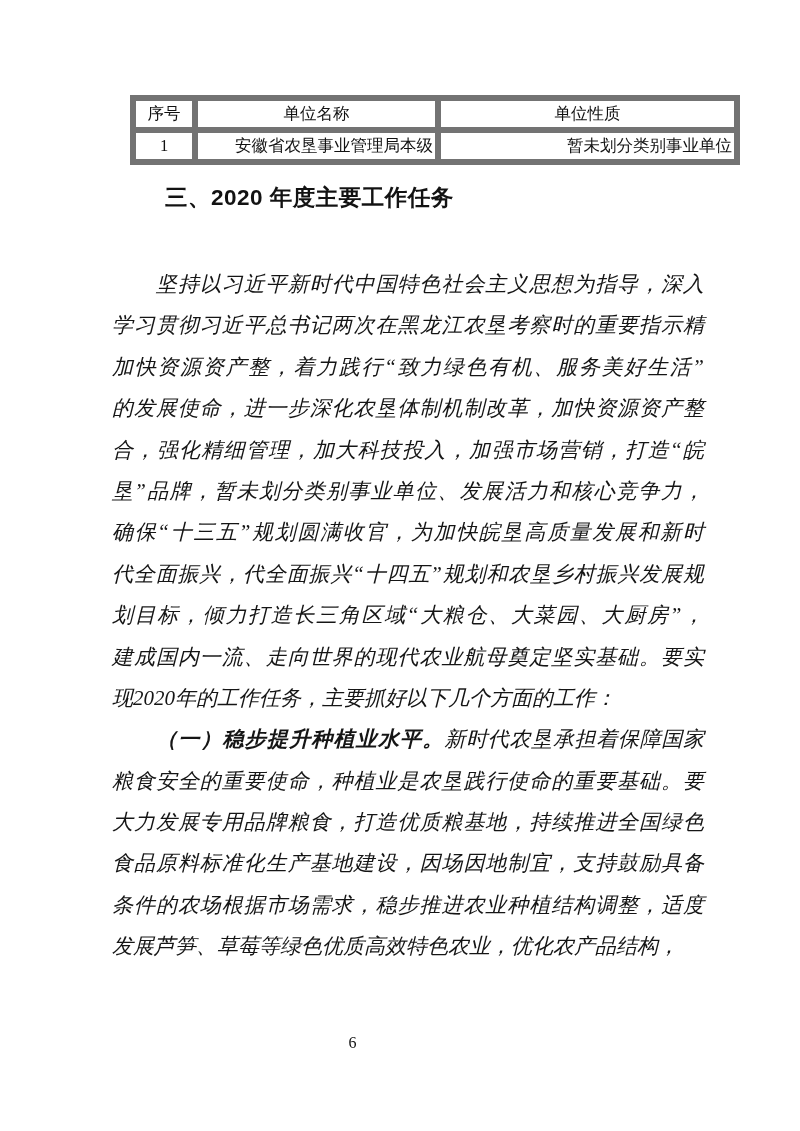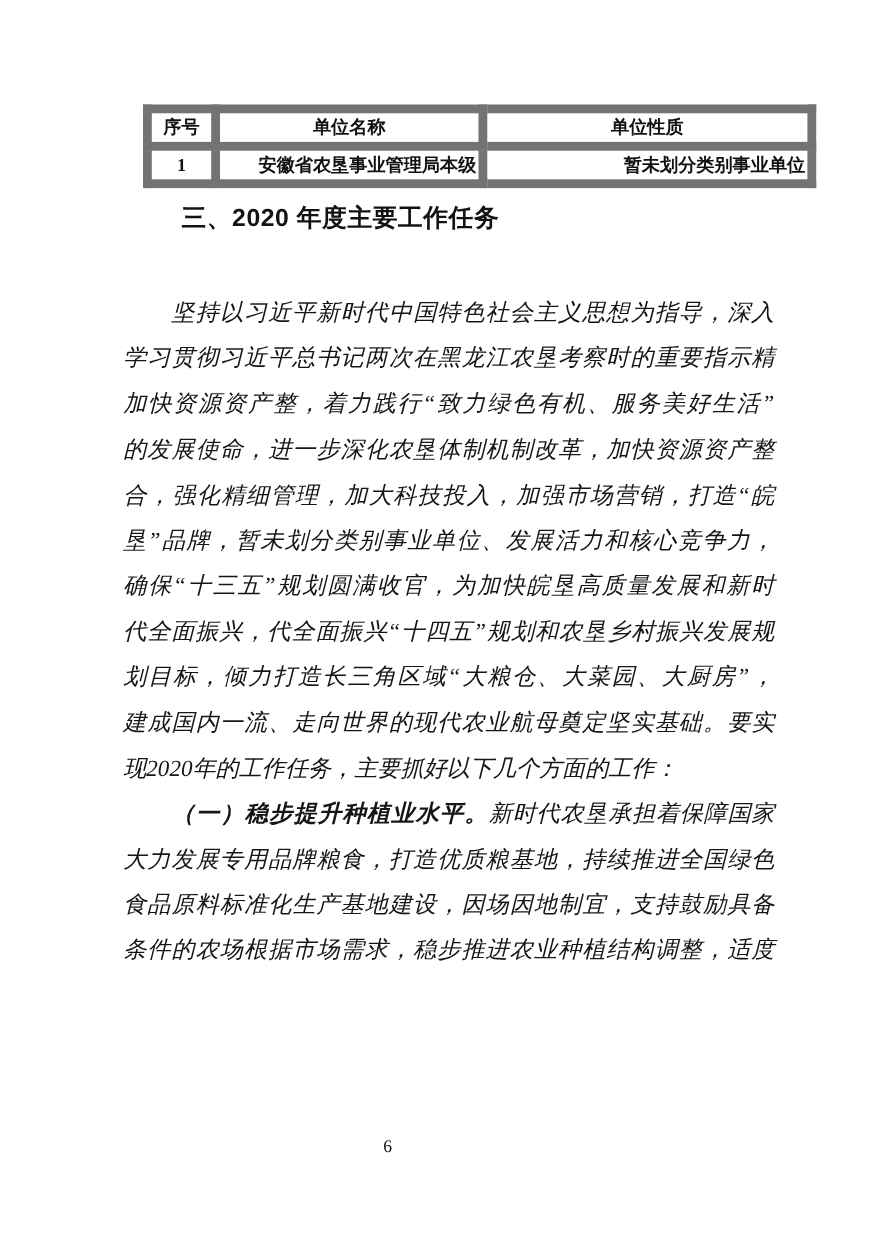--- a/index.html
+++ b/index.html
@@ -9,22 +9,22 @@
     margin:0 auto;
   }
 
   
   table.unit-table {
     position:absolute; left:130px; top:95px;
     border-collapse:collapse; table-layout:fixed;
     font-size:16.5px; color:#111;
   }
   .unit-table th, .unit-table td {
-    border:8px solid #737373; height:26px; padding:0 2px;
-    font-weight:bold; overflow:hidden; white-space:nowrap;
+    border:6px solid #737373; height:26px; padding:0 2px;
+    font-weight:normal; overflow:hidden; white-space:nowrap;
   }
   .unit-table col.c1 { width:62px; }
   .unit-table col.c2 { width:243px; }
   .unit-table col.c3 { width:299px; }
   .unit-table th { text-align:center; }
   .unit-table td.center { text-align:center; }
   .unit-table td.left  { text-align:right; padding-left:5px; }
 
   
   .heading {
@@ -88,20 +88,22 @@
     <div class="bodyline">垦”品牌，暂未划分类别事业单位、发展活力和核心竞争力，</div>
     <div class="bodyline">确保“十三五”规划圆满收官，为加快皖垦高质量发展和新时</div>
     <div class="bodyline">代全面振兴，代全面振兴“十四五”规划和农垦乡村振兴发展规</div>
     <div class="bodyline">划目标，倾力打造长三角区域“大粮仓、大菜园、大厨房”，</div>
     <div class="bodyline">建成国内一流、走向世界的现代农业航母奠定坚实基础。要实</div>
     <div class="bodyline natural">现2020年的工作任务，主要抓好以下几个方面的工作：</div>
 
     <div class="bodyline indent">
       <span class="lead-bold">（一）稳步提升种植业水平。</span><span>新时代农垦承担着保障国家</span>
     </div>
+    <div class="bodyline">粮食安全的重要使命，种植业是农垦践行使命的重要基础。要</div>
     <div class="bodyline">大力发展专用品牌粮食，打造优质粮基地，持续推进全国绿色</div>
     <div class="bodyline">食品原料标准化生产基地建设，因场因地制宜，支持鼓励具备</div>
     <div class="bodyline">条件的农场根据市场需求，稳步推进农业种植结构调整，适度</div>
+    <div class="bodyline natural">发展芦笋、草莓等绿色优质高效特色农业，优化农产品结构，</div>
   </div>
 
   <div class="pagenum">6</div>
 
 </div>
 
 </body></html>

